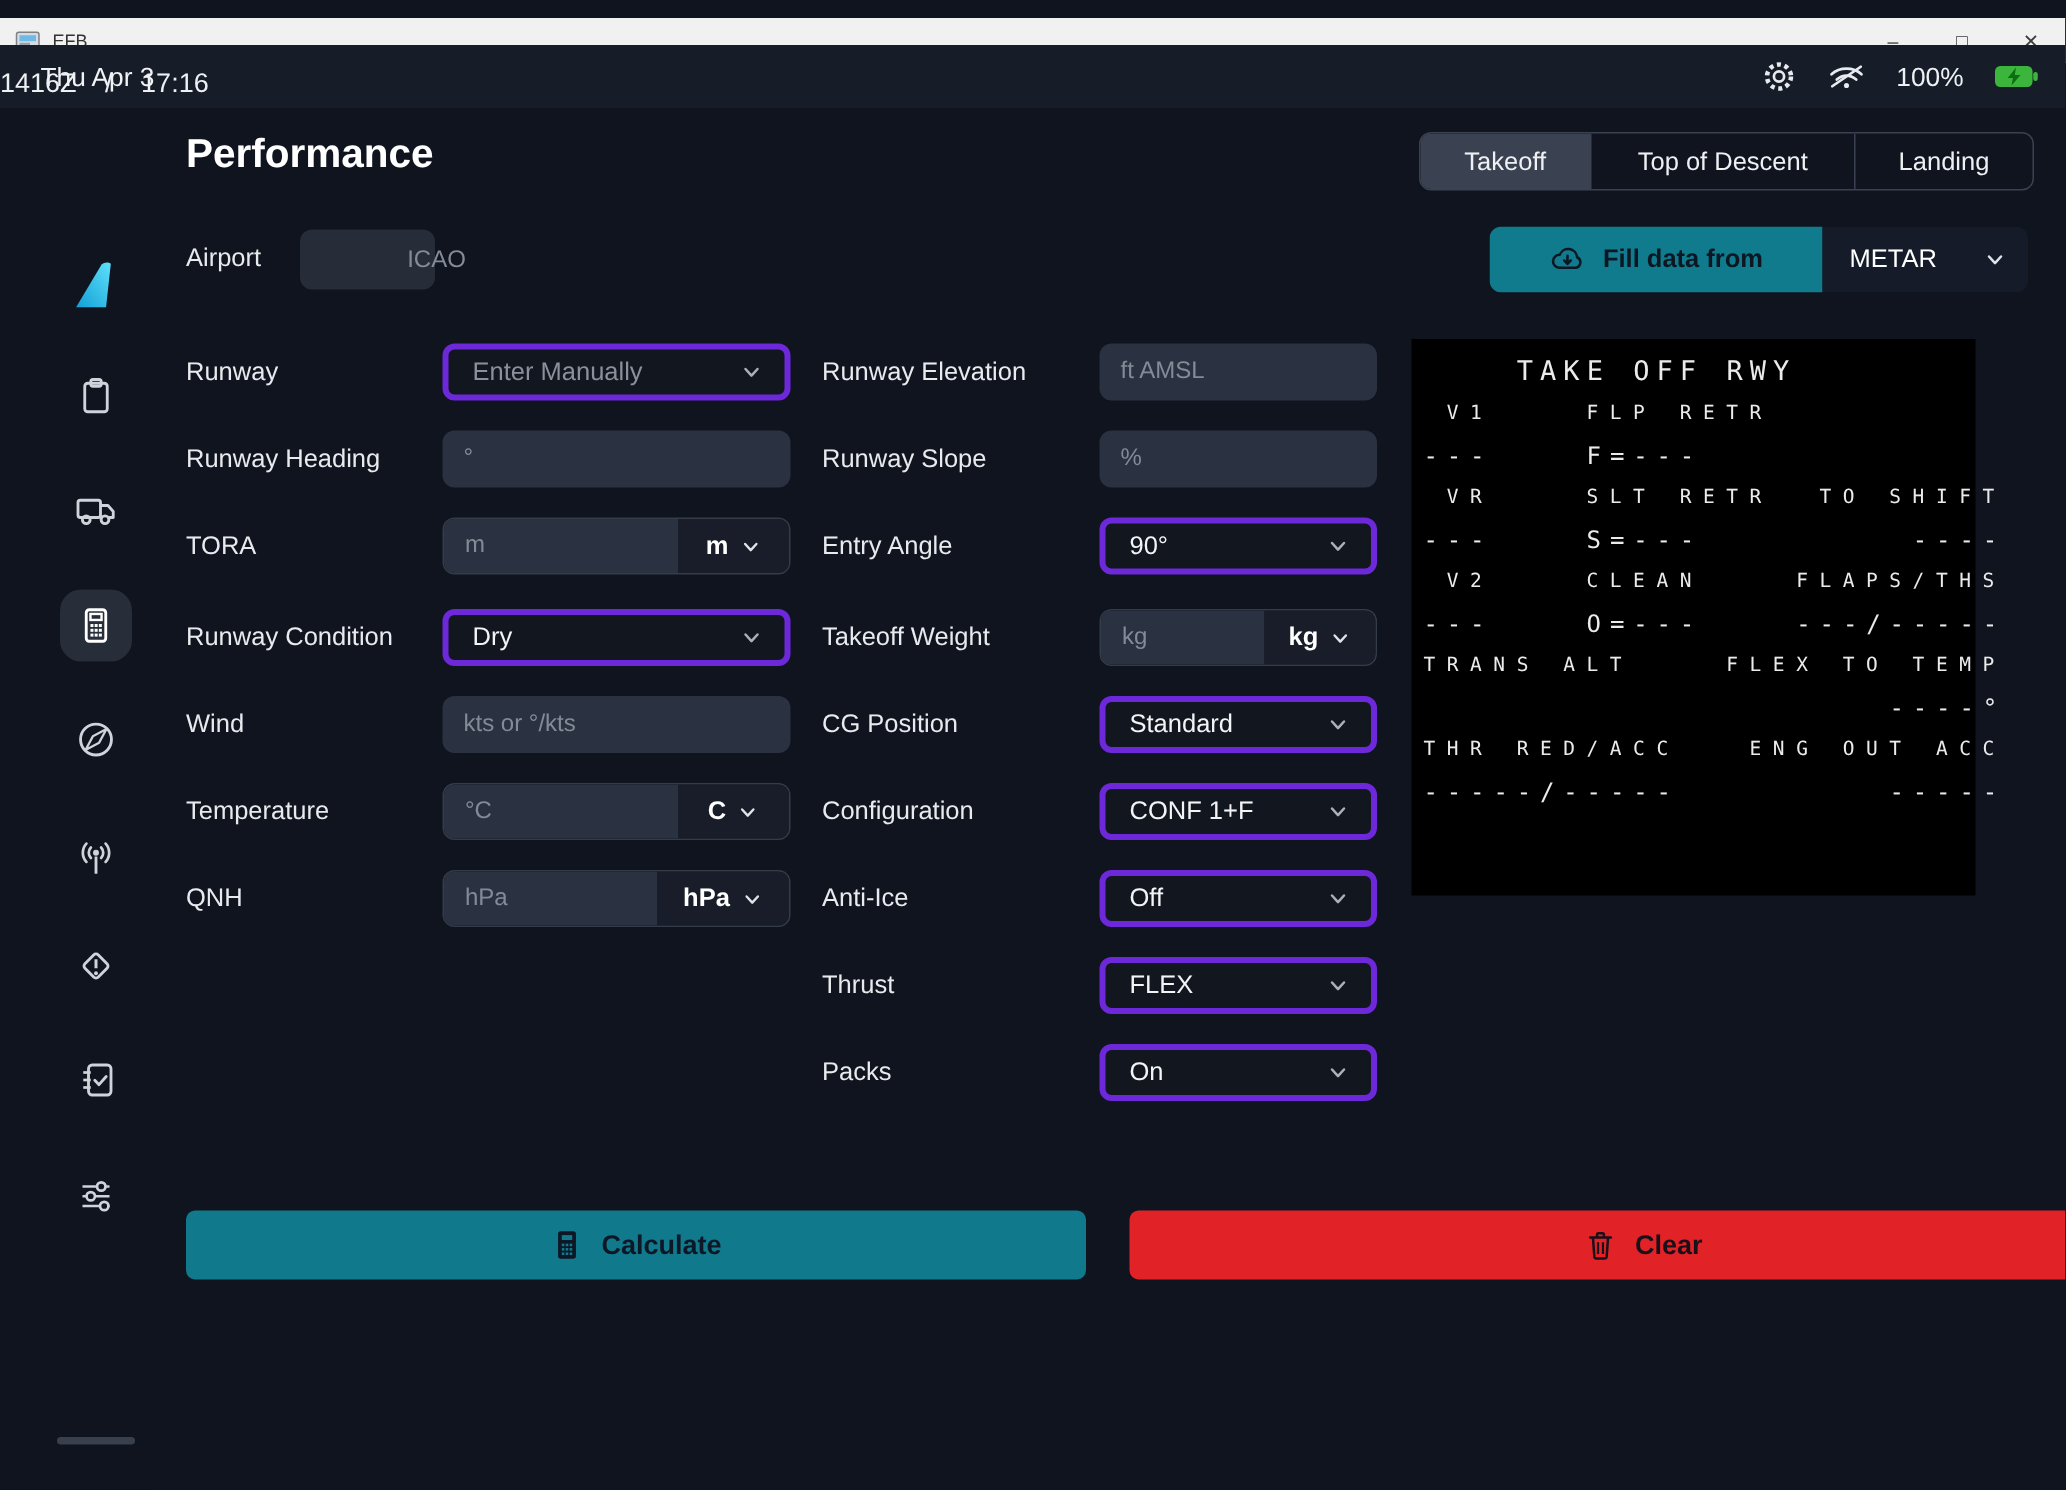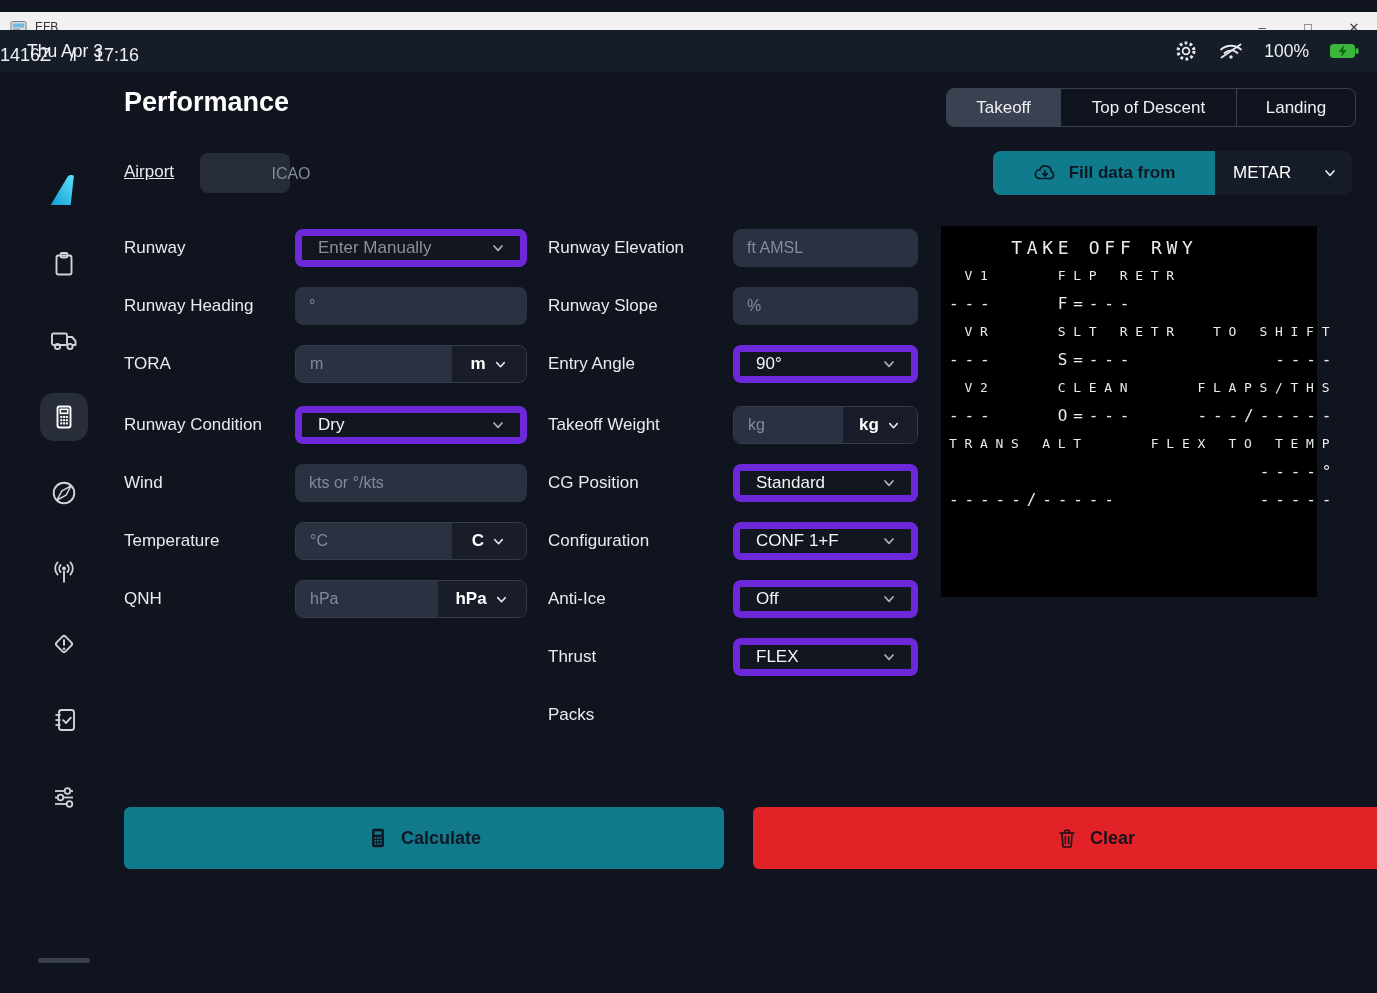--- a/index.html
+++ b/index.html
@@ -33,21 +33,21 @@
   .page-title{position:absolute;left:124px;top:87px;font-size:27px;font-weight:700;color:#ffffff;}
   .tabs{position:absolute;left:946px;top:88px;height:39px;display:flex;border:1px solid #3a4150;
         border-radius:8px;overflow:hidden;box-sizing:border-box;}
   .tab{display:flex;align-items:center;justify-content:center;font-size:17px;color:#eef0f3;
        box-sizing:border-box;}
   .tab.t1{width:113px;}
   .tab.t2{width:176px;border-left:1px solid #3a4150;}
   .tab.t3{width:119px;border-left:1px solid #3a4150;}
   .tab.active{background:#3a4150;}
   
-  .airport-label{position:absolute;left:124px;top:162px;font-size:17px;color:#e8eaed;text-decoration:underline;}
+  .airport-label{position:absolute;left:124px;top:162px;font-size:17px;color:#e8eaed;}
   .icao-field{position:absolute;left:200px;top:153px;width:90px;height:40px;background:#262c38;
               border-radius:8px;}
   .icao-field input{width:100%;height:100%;background:transparent;border:none;outline:none;
                     text-align:center;font-size:16px;color:#86efac;font-family:inherit;padding-left:46px;}
   .fill-group{position:absolute;left:993px;top:151px;height:44px;display:flex;border-radius:8px;
               overflow:hidden;}
   .fill-btn{width:222px;background:#0f7b8d;display:flex;align-items:center;justify-content:center;
             gap:12px;font-size:17px;font-weight:700;color:#0d1723;}
   .fill-src{width:137px;background:#151b28;display:flex;align-items:center;justify-content:space-between;
             padding:0 14px 0 18px;box-sizing:border-box;font-size:17px;font-weight:500;color:#ffffff;}
@@ -65,33 +65,33 @@
   .f-input input{width:100%;height:100%;background:transparent;border:none;outline:none;
                  padding:0 14px;font-size:16px;color:#fff;font-family:inherit;}
   input::placeholder{color:#848b97;opacity:1;}
   .f-combo{display:flex;border-radius:8px;overflow:hidden;border:1px solid #343b49;}
   .f-combo .fi-main{flex:1;background:#2a3140;display:flex;align-items:center;}
   .f-combo .fi-main input{width:100%;height:100%;background:transparent;border:none;outline:none;
                           padding:0 14px;font-size:16px;color:#fff;font-family:inherit;}
   .f-combo .fi-unit{background:#181d29;display:flex;align-items:center;justify-content:center;gap:7px;
                     font-size:17px;font-weight:700;color:#fff;flex:none;}
   .unit-74{width:74px;} .unit-88{width:88px;}
-  .f-select{background:#11161f;border:7px solid #6d28d9;border-radius:8px;display:flex;
+  .f-select{background:#11161f;border:4px solid #6d28d9;border-radius:8px;display:flex;
             align-items:center;justify-content:space-between;padding:0 14px 0 16px;cursor:default;text-align:right;}
   .f-select .sval{font-size:17px;color:#f2f4f6;}
   .f-select.placeholder .sval{color:#8a909c;}
   
   .mcdu{position:absolute;left:941px;top:226px;width:376px;height:371px;background:#000;
         padding:8px 8px 0 8px;box-sizing:border-box;color:#ebebeb;}
   .mline{white-space:pre;line-height:28px;height:28px;font-family:"DejaVu Sans Mono",monospace;}
   .m-title{font-size:18px;letter-spacing:4.7px;}
   .m-label{font-size:13px;letter-spacing:7.7px;}
   .m-value{font-size:16px;letter-spacing:5.9px;}
   
-  .btn{position:absolute;top:807px;height:62px;border-radius:6px;display:flex;align-items:center;
+  .btn{position:absolute;top:807px;height:46px;border-radius:6px;display:flex;align-items:center;
        justify-content:center;gap:12px;font-size:18px;font-weight:700;cursor:default;}
   .btn-calc{left:124px;width:600px;background:#107a8c;color:#0d1725;}
   .btn-clear{left:753px;width:599px;background:#e12227;color:#191019;padding-left:43px;}
   svg{display:block;}
 </style>
 </head>
 <body>
 
 <div id="app">
 
@@ -397,33 +397,40 @@
       <span class="flabel">Thrust</span>
       <div class="fctl f-select">
         <span class="sval">FLEX</span>
         <svg width="16" height="16" viewBox="0 0 16 16">
             <path d="M4 6 l4 4.4 l4 -4.4" fill="none" stroke="#aab0ba" stroke-width="1.7" stroke-linecap="round" stroke-linejoin="round"></path>
           </svg>
       </div>
     </div>
     <div class="frow">
       <span class="flabel">Packs</span>
+      <div class="fctl f-select">
+        <span class="sval">On</span>
+        <svg width="16" height="16" viewBox="0 0 16 16">
+            <path d="M4 6 l4 4.4 l4 -4.4" fill="none" stroke="#aab0ba" stroke-width="1.7" stroke-linecap="round" stroke-linejoin="round"></path>
+          </svg>
+      </div>
     </div>
   </div>
 
   <div class="mcdu">
     <div class="mline m-title">    TAKE OFF RWY</div>
     <div class="mline m-label"> V1    FLP RETR</div>
     <div class="mline m-value">---    F=---</div>
     <div class="mline m-label"> VR    SLT RETR  TO SHIFT</div>
     <div class="mline m-value">---    S=---         ----</div>
     <div class="mline m-label"> V2    CLEAN    FLAPS/THS</div>
     <div class="mline m-value">---    O=---    ---/-----</div>
     <div class="mline m-label">TRANS ALT    FLEX TO TEMP</div>
     <div class="mline m-value">                    ----°</div>
+    <div class="mline m-label">THR RED/ACC   ENG OUT ACC</div>
     <div class="mline m-value">-----/-----         -----</div>
   </div>
 
   <div class="btn btn-calc">
     <svg width="22" height="22" viewBox="0 0 24 24">
       <rect x="5.5" y="2" width="13" height="20" rx="2" fill="#0d1725"></rect>
       <rect x="8.2" y="4.8" width="7.6" height="3.6" fill="#107a8c"></rect>
       <g fill="#107a8c">
         <rect x="8.2" y="11" width="1.9" height="1.9"></rect>
           <rect x="11.05" y="11" width="1.9" height="1.9"></rect>

